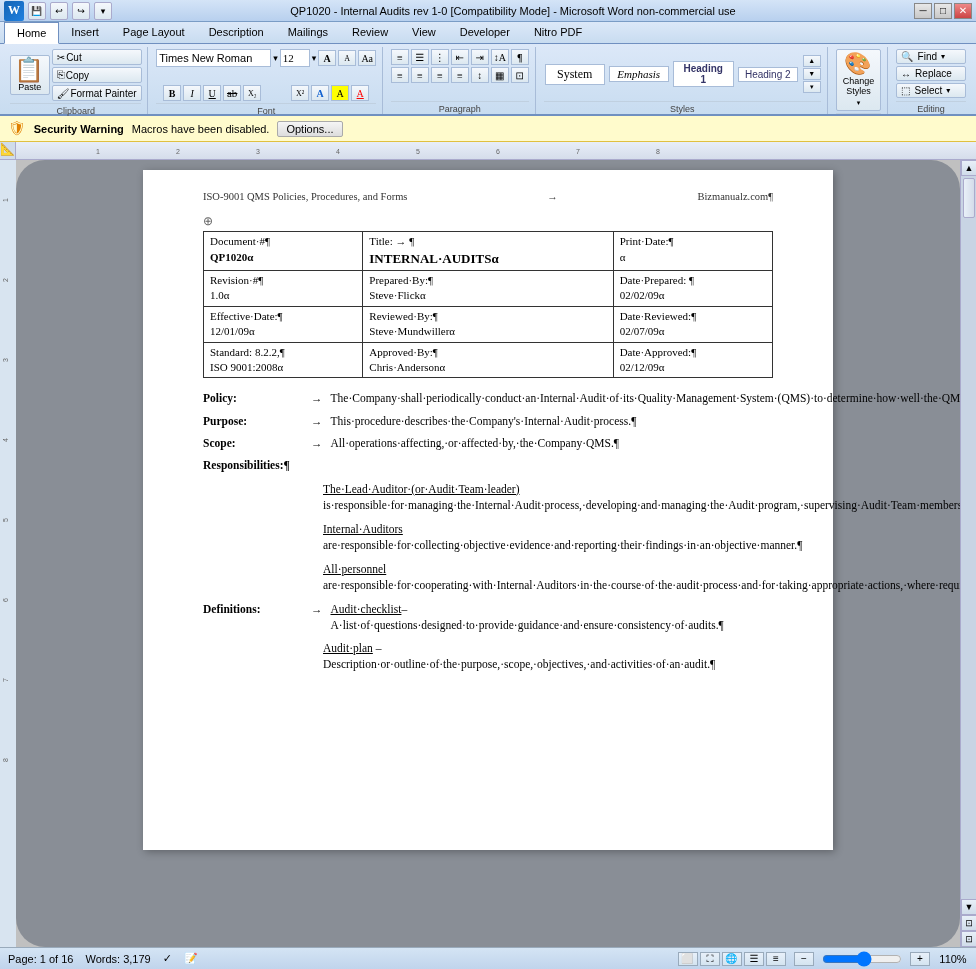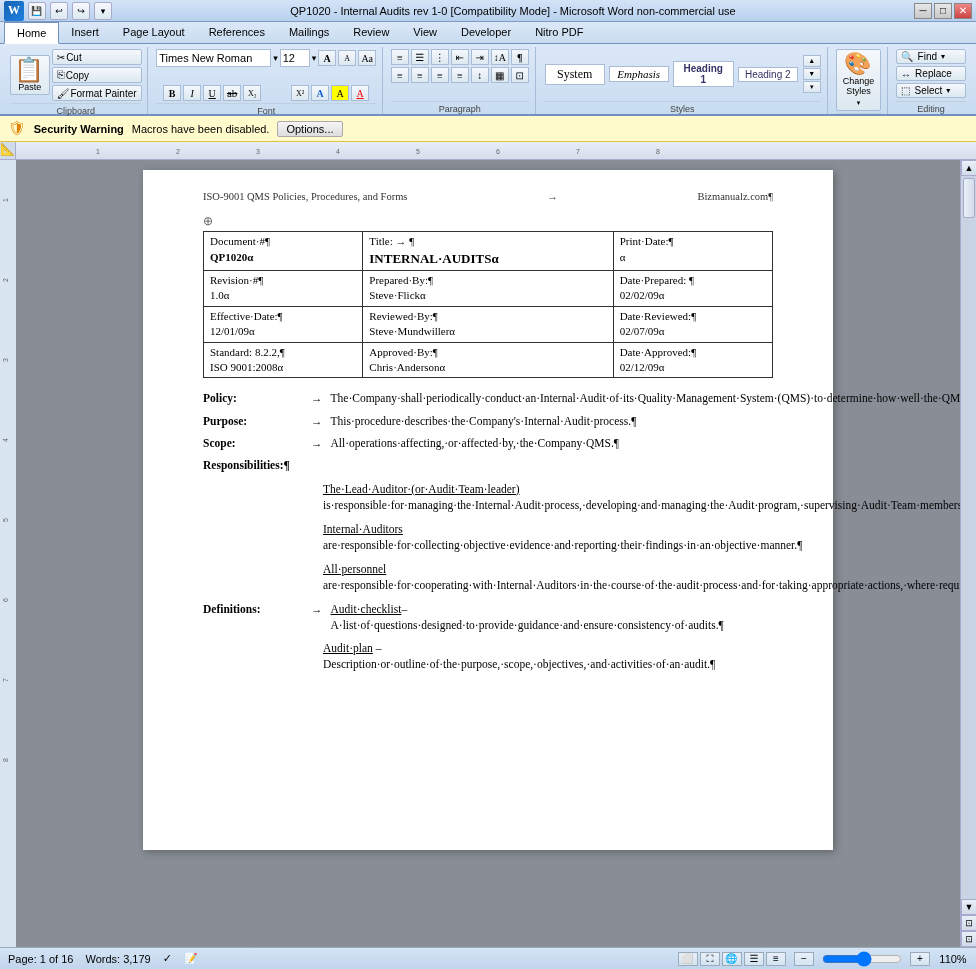--- a/index.html
+++ b/index.html
@@ -18,21 +18,21 @@
     .title-bar-left { display: flex; align-items: center; gap: 4px; }
     .title-text { font-family: Arial, sans-serif; font-size: 11px; color: #000; flex: 1; text-align: center; }
     .title-controls { display: flex; gap: 2px; }
     .title-btn { width: 18px; height: 16px; background: linear-gradient(to bottom, #e8e8e8, #c8c8c8); border: 1px solid #888; font-size: 10px; cursor: pointer; display: flex; align-items: center; justify-content: center; font-family: Arial; }
     .qa-btn { width: 18px; height: 18px; background: linear-gradient(to bottom, #f5f8fc, #dce8f0); border: 1px solid #aac; border-radius: 2px; font-size: 9px; cursor: pointer; display: flex; align-items: center; justify-content: center; }
 
     .rb-btn { background: linear-gradient(to bottom, #f5f8fc, #dce8f0); border: 1px solid #a8bcd8; border-radius: 2px; cursor: pointer; font-family: Arial; font-size: 10px; padding: 1px 4px; white-space: nowrap; display: flex; align-items: center; gap: 1px; }
 
     
     .font-name-box { width: 120px; height: 18px; font-family: Arial; font-size: 11px; border: 1px solid #a8bcd8; padding: 0 2px; background: white; }
-    .font-size-box { width: 30px; height: 18px; font-family: Liberation Sans, sans-serif; font-size: 11px; border: 1px solid #a8bcd8; padding: 0 2px; background: white; }
+    .font-size-box { width: 30px; height: 18px; font-family: Liberation Serif, serif; font-size: 11px; border: 1px solid #a8bcd8; padding: 0 2px; background: white; }
 
     
     .security-bar {
       background: #fffbcc;
       border-bottom: 1px solid #e0c040;
       padding: 4px 8px;
       display: flex;
       align-items: center;
       gap: 8px;
       height: 26px;
@@ -137,21 +137,21 @@
       <div class="title-btn">─</div>
       <div class="title-btn">□</div>
       <div class="title-btn" style="background:linear-gradient(to bottom,#e88,#c44);color:white;">✕</div>
     </div>
   </div>
 
   <div class="tab-bar" style="padding:0 4px;">
     <div class="tab active">Home</div>
     <div class="tab">Insert</div>
     <div class="tab">Page Layout</div>
-    <div class="tab">References</div>
+    <div class="tab">Description</div>
     <div class="tab">Mailings</div>
     <div class="tab">Review</div>
     <div class="tab">View</div>
     <div class="tab">Developer</div>
     <div class="tab">Nitro PDF</div>
   </div>
 
   <div class="ribbon-container">
     <div class="ribbon-body" style="height:70px;">
 
@@ -315,21 +315,21 @@
         <text x="8" y="120" font-family="Arial" font-size="7" fill="#666" text-anchor="middle" transform="rotate(-90,8,120)">2</text>
         <text x="8" y="200" font-family="Arial" font-size="7" fill="#666" text-anchor="middle" transform="rotate(-90,8,200)">3</text>
         <text x="8" y="280" font-family="Arial" font-size="7" fill="#666" text-anchor="middle" transform="rotate(-90,8,280)">4</text>
         <text x="8" y="360" font-family="Arial" font-size="7" fill="#666" text-anchor="middle" transform="rotate(-90,8,360)">5</text>
         <text x="8" y="440" font-family="Arial" font-size="7" fill="#666" text-anchor="middle" transform="rotate(-90,8,440)">6</text>
         <text x="8" y="520" font-family="Arial" font-size="7" fill="#666" text-anchor="middle" transform="rotate(-90,8,520)">7</text>
         <text x="8" y="600" font-family="Arial" font-size="7" fill="#666" text-anchor="middle" transform="rotate(-90,8,600)">8</text>
       </svg>
     </div>
 
-    <div style="flex:1;background:#898e96;overflow:auto;padding:10px 20px;">
+    <div style="flex:1;background:#898e96;overflow:auto;padding:10px 20px;border-radius:29px;">
 
       <div class="page">
 
         <div style="display:flex;justify-content:space-between;font-size:10.5px;color:#333;margin-bottom:8px;font-family:'Times New Roman',serif;">
           <span>ISO-9001 QMS Policies, Procedures, and Forms</span>
           <span>→</span>
           <span>Bizmanualz.com¶</span>
         </div>
 
         <div style="font-size:12px;color:#666;margin-bottom:2px;">⊕</div>

